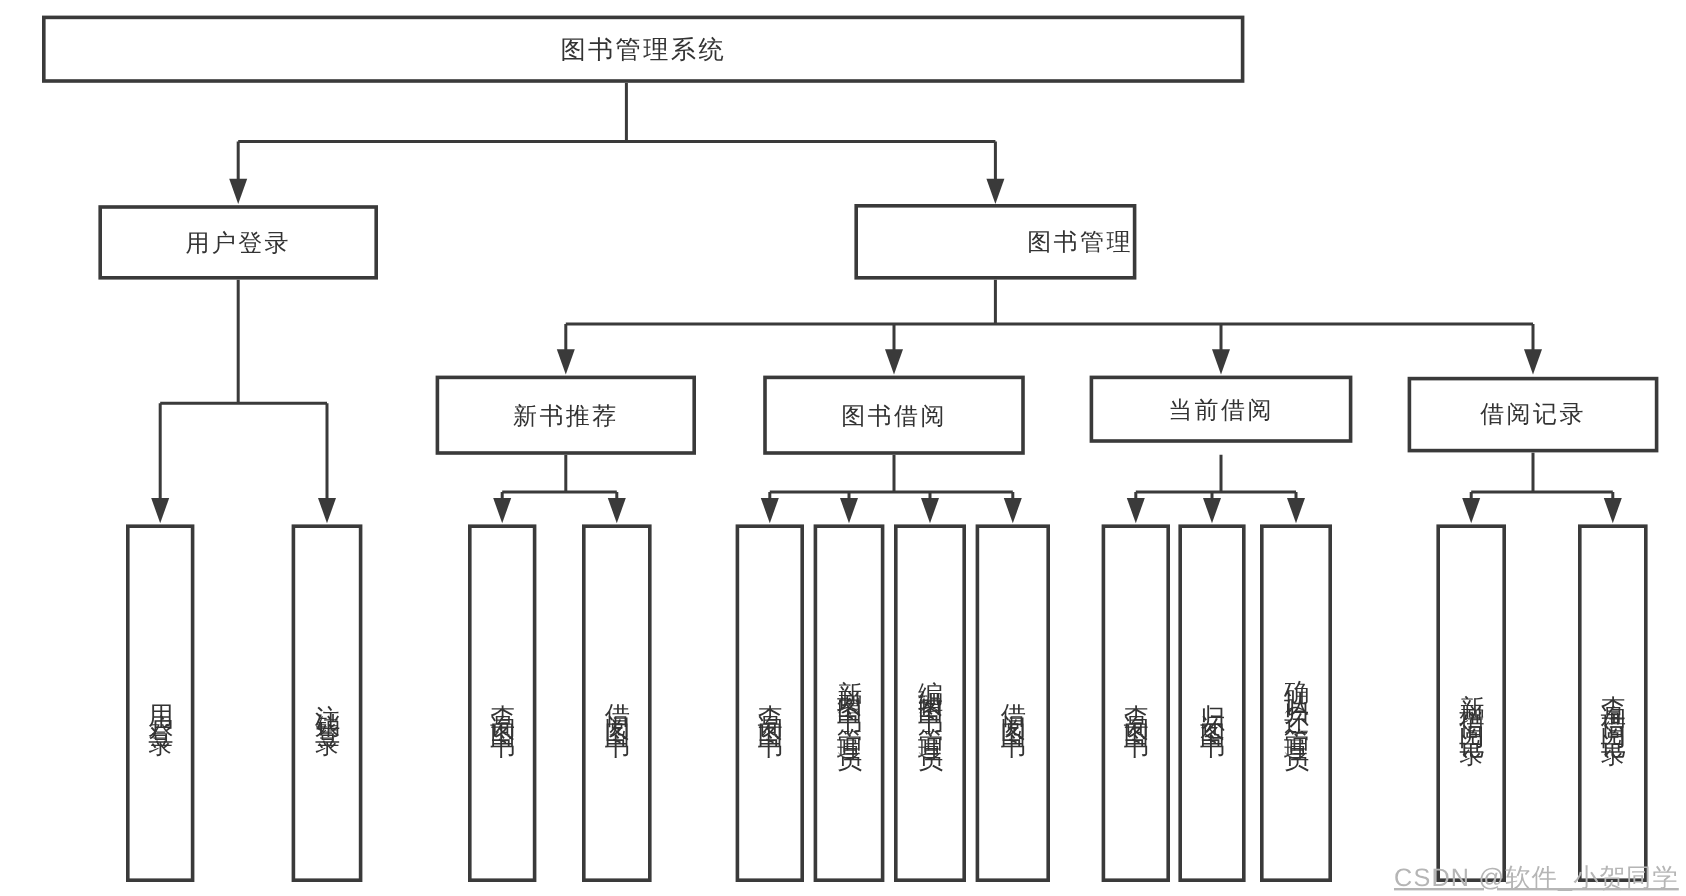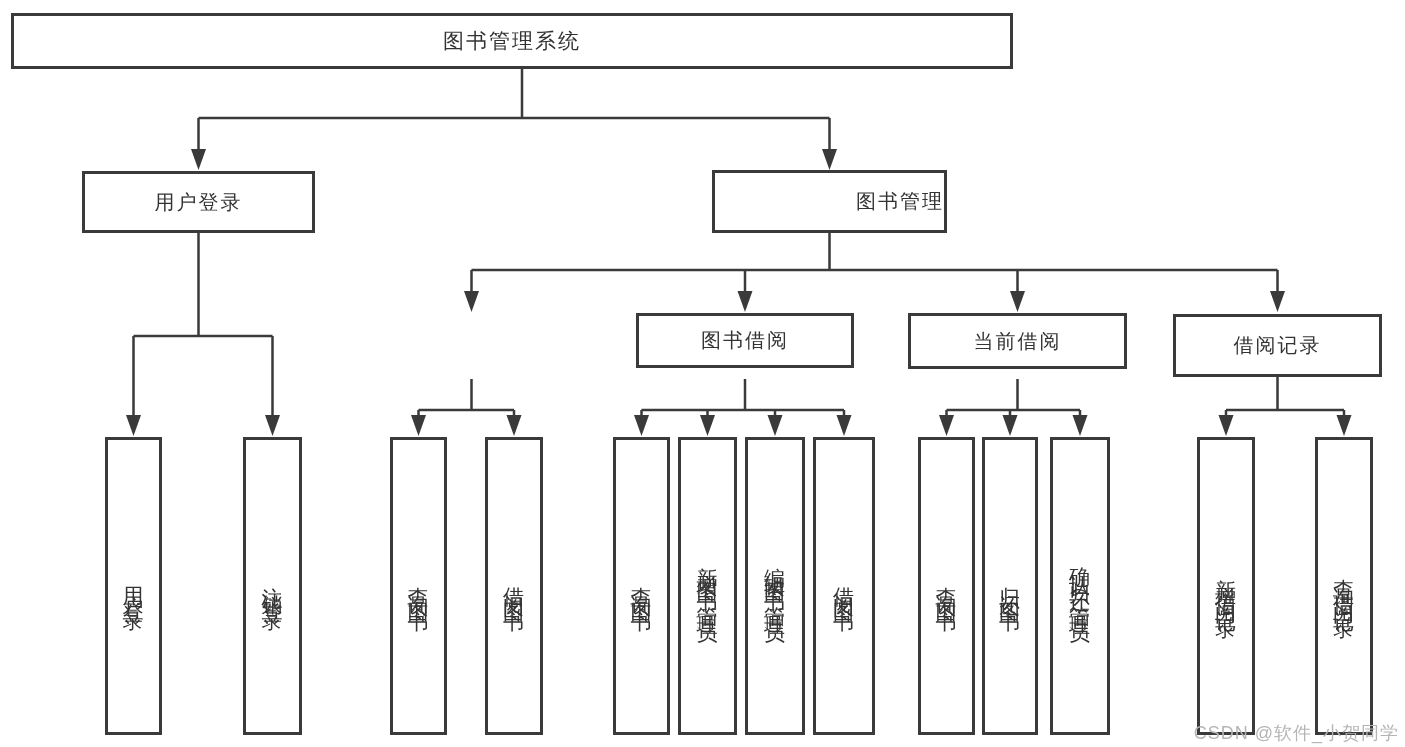--- a/index.html
+++ b/index.html
@@ -34,24 +34,25 @@
     text-orientation: upright;
     font-size: 21px;
     letter-spacing: 8px;
     line-height: 1;
   }
   .vbox .label { max-height: 285px; }
   .watermark {
     position: absolute;
     right: 6px;
     bottom: 2px;
-    font-size: 18px;
+    font-size: 21px;
     letter-spacing: 1px;
     color: #b5b5b5;
     white-space: nowrap;
+    text-decoration: underline;
   }
 </style>
 </head>
 <body>
 
 <div class="canvas">
 
   <svg class="connectors" viewBox="0 0 1405 747" xmlns="http://www.w3.org/2000/svg">
     <g stroke="#3a3a3a" stroke-width="2.5" fill="none">
 
@@ -88,32 +89,35 @@
       <polygon points="767.5,415 782.5,415 775,436"></polygon>
       <polygon points="836.5,415 851.5,415 844,436"></polygon>
       <polygon points="939,415 954,415 946.5,436"></polygon>
       <polygon points="1002.5,415 1017.5,415 1010,436"></polygon>
       <polygon points="1072.5,415 1087.5,415 1080,436"></polygon>
       <polygon points="1218.5,415 1233.5,415 1226,436"></polygon>
       <polygon points="1336.5,415 1351.5,415 1344,436"></polygon>
     </g>
   </svg>
 
-  <div class="node hbox root-box" style="left:11px; top:13px; width:1002px; height:56px;">
+  <div class="node hbox root-box" style="left:35px; top:13px; width:1002px; height:56px;">
     <span class="label">图书管理系统</span>
   </div>
 
   <div class="node hbox" style="left:82px; top:171px; width:233px; height:62px;">
     <span class="label">用户登录</span>
   </div>
   <div class="node hbox" style="left:712px; top:170px; width:235px; height:63px;justify-content:flex-end;">
     <span class="label">图书管理</span>
   </div>
 
-  <div class="node hbox" style="left:636px; top:313px; width:218px; height:55px;">
+  <div class="node hbox" style="left:363px; top:313px; width:217px; height:66px;">
+    <span class="label">新书推荐</span>
+  </div>
+  <div class="node hbox" style="left:636px; top:313px; width:218px; height:66px;">
     <span class="label">图书借阅</span>
   </div>
   <div class="node hbox" style="left:908px; top:313px; width:219px; height:56px;">
     <span class="label">当前借阅</span>
   </div>
   <div class="node hbox" style="left:1173px; top:314px; width:209px; height:63px;">
     <span class="label">借阅记录</span>
   </div>
 
   <div class="node vbox" style="left:105px; top:437px; width:57px; height:298px;">

